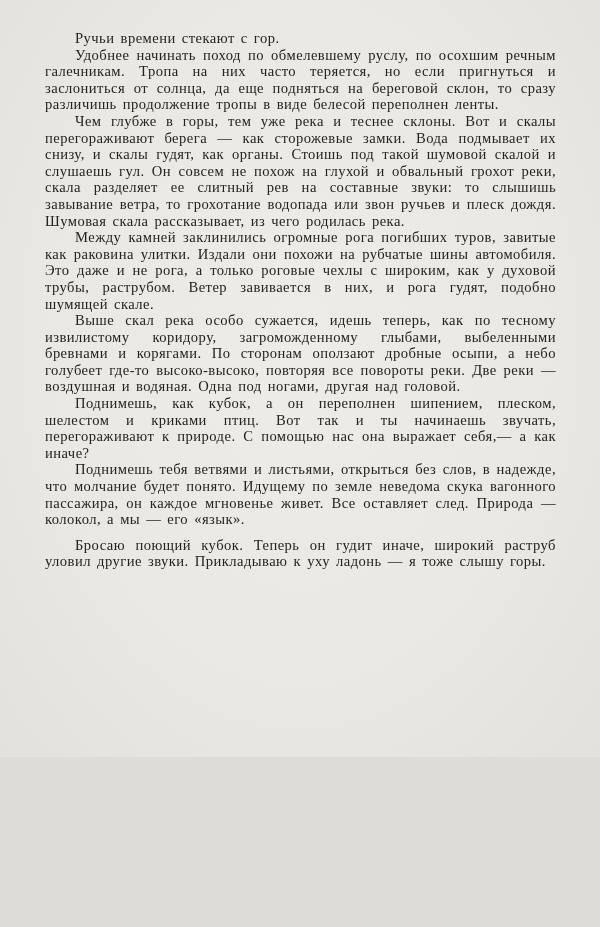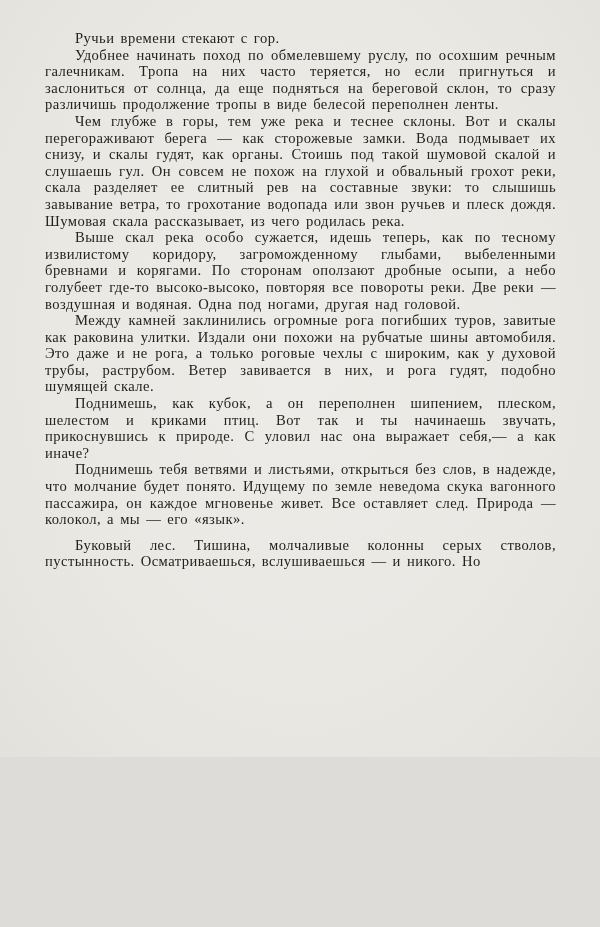--- a/index.html
+++ b/index.html
@@ -43,20 +43,20 @@
   }
 </style>
 </head>
 <body>
 
 <div class="scan-page">
   <div class="text-block">
     <p>Ручьи времени стекают с гор.</p>
     <p>Удобнее начинать поход по обмелевшему руслу, по осохшим речным галечникам. Тропа на них часто теряется, но если пригнуться и заслониться от солнца, да еще подняться на береговой склон, то сразу различишь продолжение тропы в виде белесой переполнен ленты.</p>
     <p>Чем глубже в горы, тем уже река и теснее склоны. Вот и скалы перегораживают берега — как сторожевые замки. Вода подмывает их снизу, и скалы гудят, как органы. Стоишь под такой шумовой скалой и слушаешь гул. Он совсем не похож на глухой и обвальный грохот реки, скала разделяет ее слитный рев на составные звуки: то слышишь завывание ветра, то грохотание водопада или звон ручьев и плеск дождя. Шумовая скала рассказывает, из чего родилась река.</p>
+    <p>Между камней заклинились огромные рога погибших туров, завитые как раковина улитки. Издали они похожи на рубчатые шины автомобиля. Это даже и не рога, а только роговые чехлы с широким, как у духовой трубы, раструбом. Ветер завивается в них, и рога гудят, подобно шумящей скале.</p>
     <p>Выше скал река особо сужается, идешь теперь, как по тесному извилистому коридору, загроможденному глыбами, выбеленными бревнами и корягами. По сторонам оползают дробные осыпи, а небо голубеет где-то высоко-высоко, повторяя все повороты реки. Две реки — воздушная и водяная. Одна под ногами, другая над головой.</p>
-    <p>Между камней заклинились огромные рога погибших туров, завитые как раковина улитки. Издали они похожи на рубчатые шины автомобиля. Это даже и не рога, а только роговые чехлы с широким, как у духовой трубы, раструбом. Ветер завивается в них, и рога гудят, подобно шумящей скале.</p>
-    <p>Поднимешь, как кубок, а он переполнен шипением, плеском, шелестом и криками птиц. Вот так и ты начинаешь звучать, прикоснувшись к природе. С уловил нас она выражает себя,— а как иначе?</p>
+    <p>Поднимешь, как кубок, а он переполнен шипением, плеском, шелестом и криками птиц. Вот так и ты начинаешь звучать, перегораживают к природе. С помощью нас она выражает себя,— а как иначе?</p>
     <p>Поднимешь тебя ветвями и листьями, открыться без слов, в надежде, что молчание будет понято. Идущему по земле неведома скука вагонного пассажира, он каждое мгновенье живет. Все оставляет след. Природа — колокол, а мы — его «язык».</p>
-    <p class="sect">Буковый лес. Тишина, молчаливые колонны серых стволов, пустынность. Осматриваешься, вслушиваешься — и никого. Но</p>
+    <p class="sect">Бросаю поющий кубок. Теперь он гудит иначе, широкий раструб уловил другие звуки. Прикладываю к уху ладонь — я тоже слышу горы.</p>
   </div>
   <div class="page-number">557</div>
 </div>
 
 </body></html>

